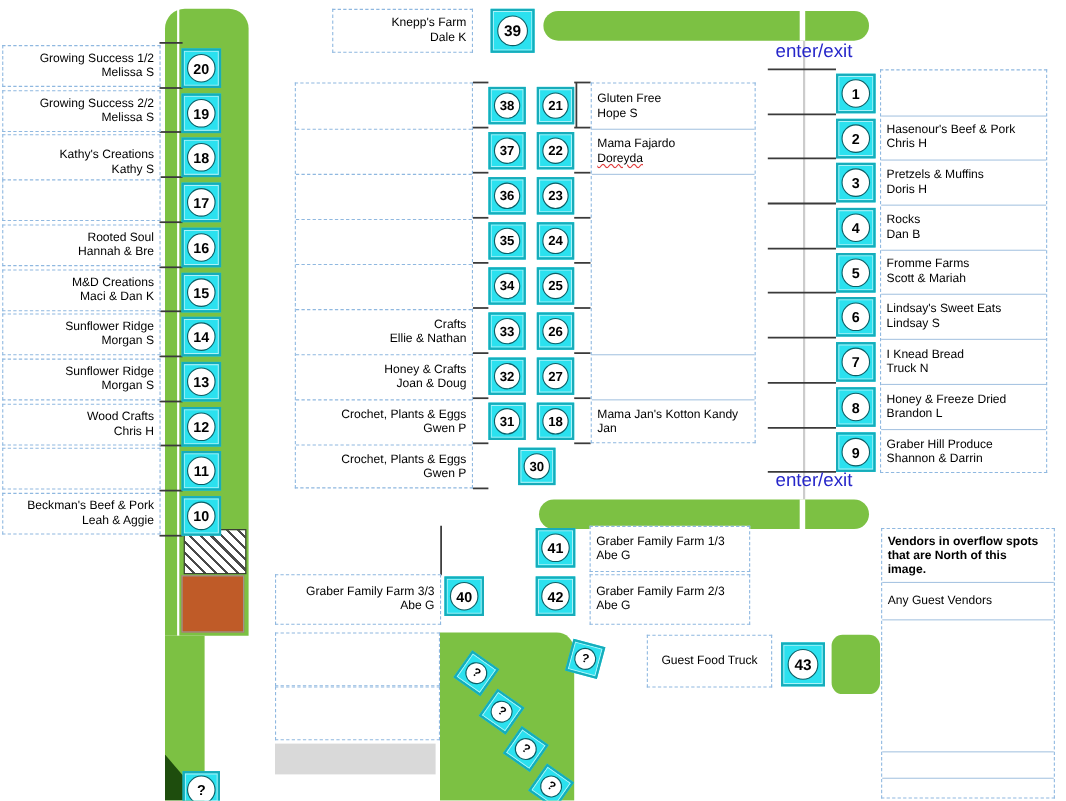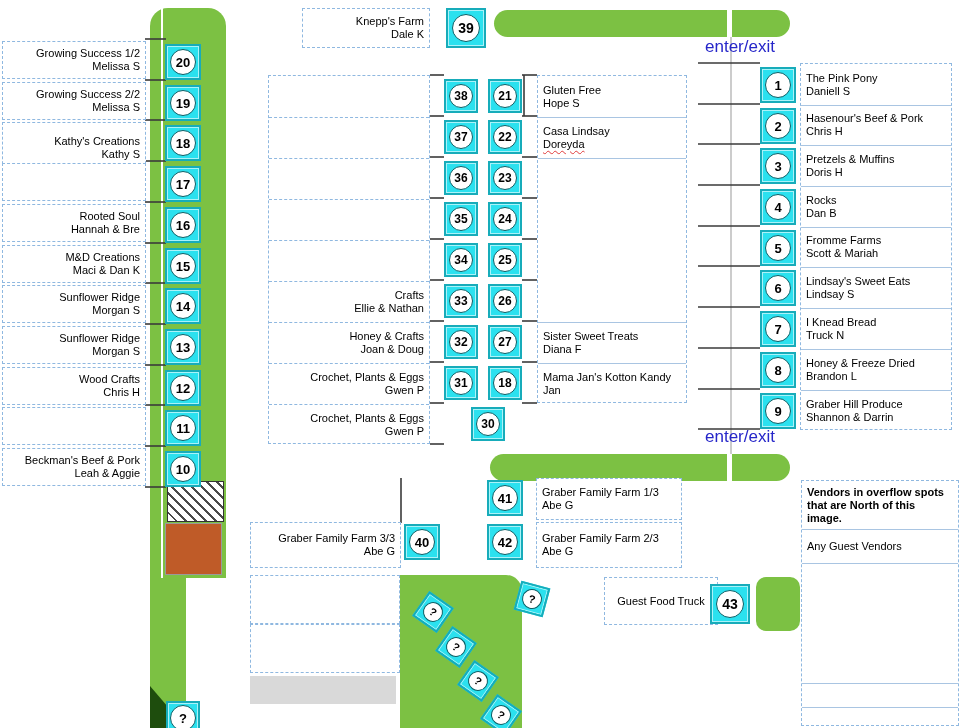--- a/index.html
+++ b/index.html
@@ -274,26 +274,22 @@
   <div class="abs dashed" style="left:537px;top:75px;width:150px;height:328px">
     <div class="sdiv" style="top:41px"></div>
     <div class="sdiv" style="top:82px"></div>
     <div class="sdiv" style="top:246px"></div>
     <div class="sdiv" style="top:287px"></div>
     <div class="lbl l rowabs" style="top:0;height:41px">
       <div>Gluten Free</div>
       <div>Hope S</div>
     </div>
     <div class="lbl l rowabs" style="top:41px;height:41px">
-      <div>Casa Lindsay</div>
+      <div>Mama Fajardo</div>
       <div class="wavy">Doreyda</div>
-    </div>
-    <div class="lbl l rowabs" style="top:246px;height:41px">
-      <div>Sister Sweet Treats</div>
-      <div>Diana F</div>
     </div>
     <div class="lbl l rowabs" style="top:287px;height:41px">
       <div>Mama Jan's Kotton Kandy</div>
       <div>Jan</div>
     </div>
   </div>
 
   <div class="abs numbox" style="left:760px;top:67px">
       <div class="numcirc">1</div>
     </div>
@@ -324,24 +320,20 @@
 
   <div class="abs dashed" style="left:800px;top:63px;width:152px;height:367px">
     <div class="sdiv" style="top:41px"></div>
     <div class="sdiv" style="top:81px"></div>
     <div class="sdiv" style="top:122px"></div>
     <div class="sdiv" style="top:163px"></div>
     <div class="sdiv" style="top:203px"></div>
     <div class="sdiv" style="top:244px"></div>
     <div class="sdiv" style="top:285px"></div>
     <div class="sdiv" style="top:326px"></div>
-    <div class="lbl l rowabs" style="top:0;height:41px">
-        <div>The Pink Pony</div>
-        <div>Daniell S</div>
-      </div>
     <div class="lbl l rowabs" style="top:41px;height:40px">
         <div>Hasenour's Beef &amp; Pork</div>
         <div>Chris H</div>
       </div>
     <div class="lbl l rowabs" style="top:81px;height:41px">
         <div>Pretzels &amp; Muffins</div>
         <div>Doris H</div>
       </div>
     <div class="lbl l rowabs" style="top:122px;height:41px">
         <div>Rocks</div>
@@ -390,21 +382,21 @@
     <div>Abe G</div>
   </div>
   <div class="abs dashed lbl r" style="left:250px;top:522px;width:151px;height:46px">
     <div>Graber Family Farm 3/3</div>
     <div>Abe G</div>
   </div>
 
   <div class="abs dashed" style="left:250px;top:575px;width:150px;height:49px"></div>
   <div class="abs dashed" style="left:250px;top:624px;width:150px;height:49px"></div>
 
-  <div class="abs dashed lbl c" style="left:604px;top:577px;width:114px;height:48px">
+  <div class="abs dashed lbl c" style="left:588px;top:577px;width:114px;height:48px">
     <div>Guest Food Truck</div>
   </div>
   <div class="abs numbox big" style="left:710px;top:584px">
       <div class="numcirc">43</div>
     </div>
 
   <div class="abs numbox diamond" style="left:418px;top:597px">
       <div class="numcirc">?</div>
     </div>
   <div class="abs numbox diamond" style="left:441px;top:632px">

